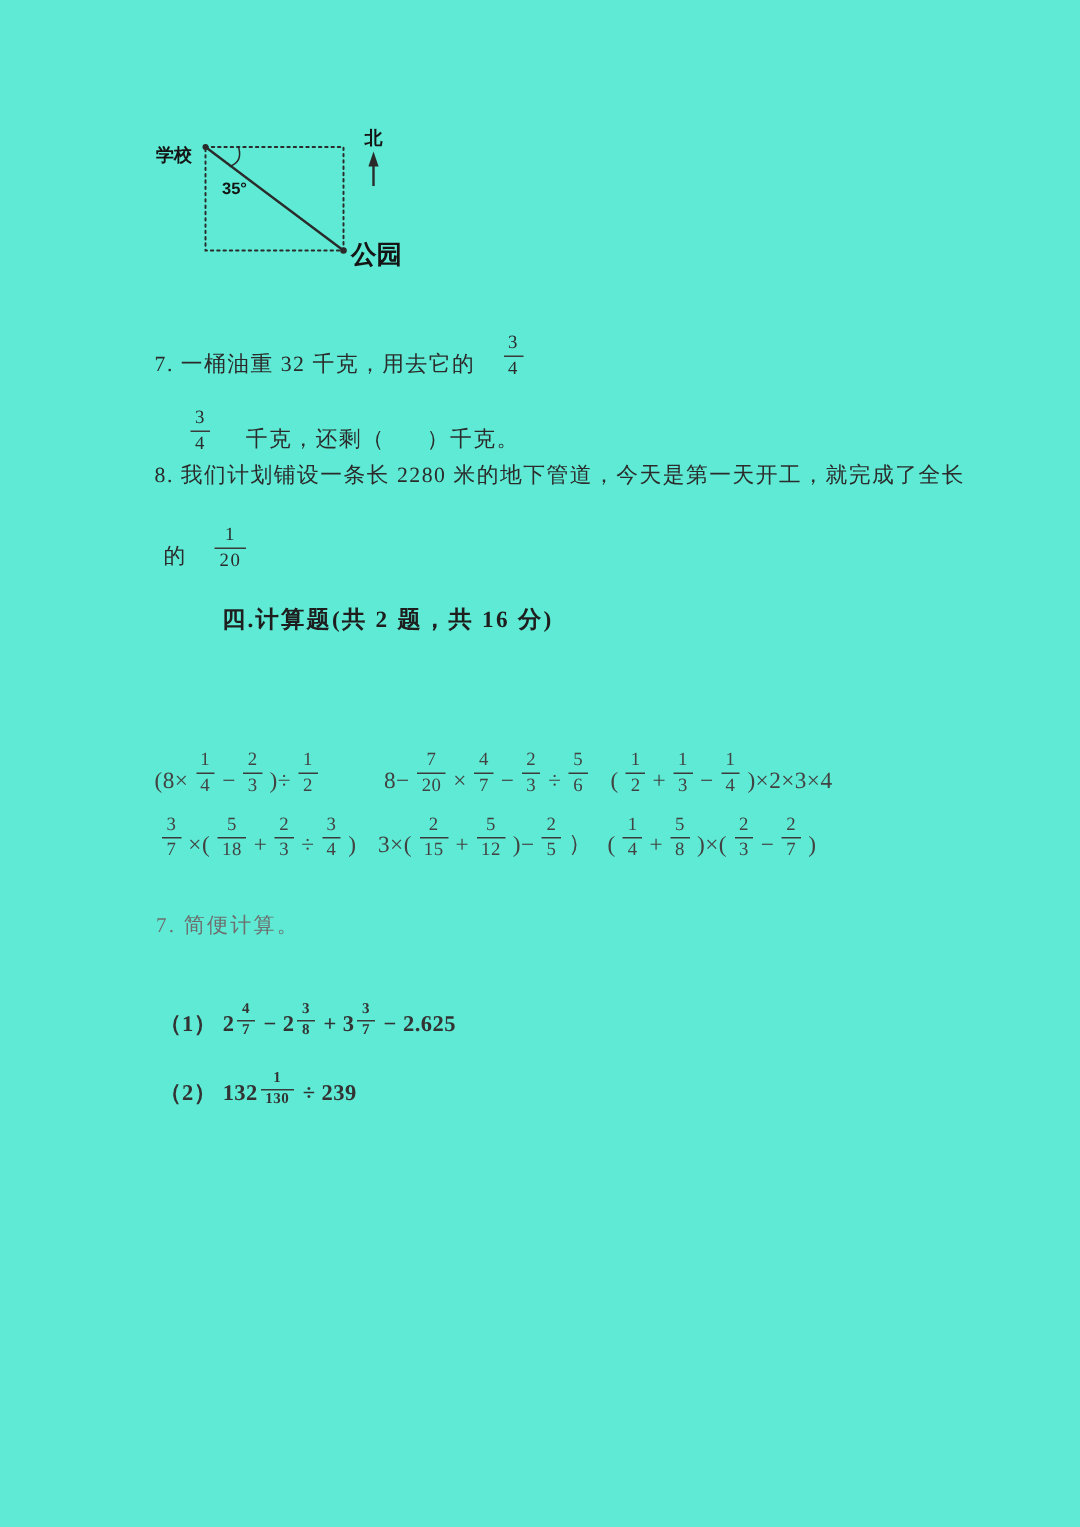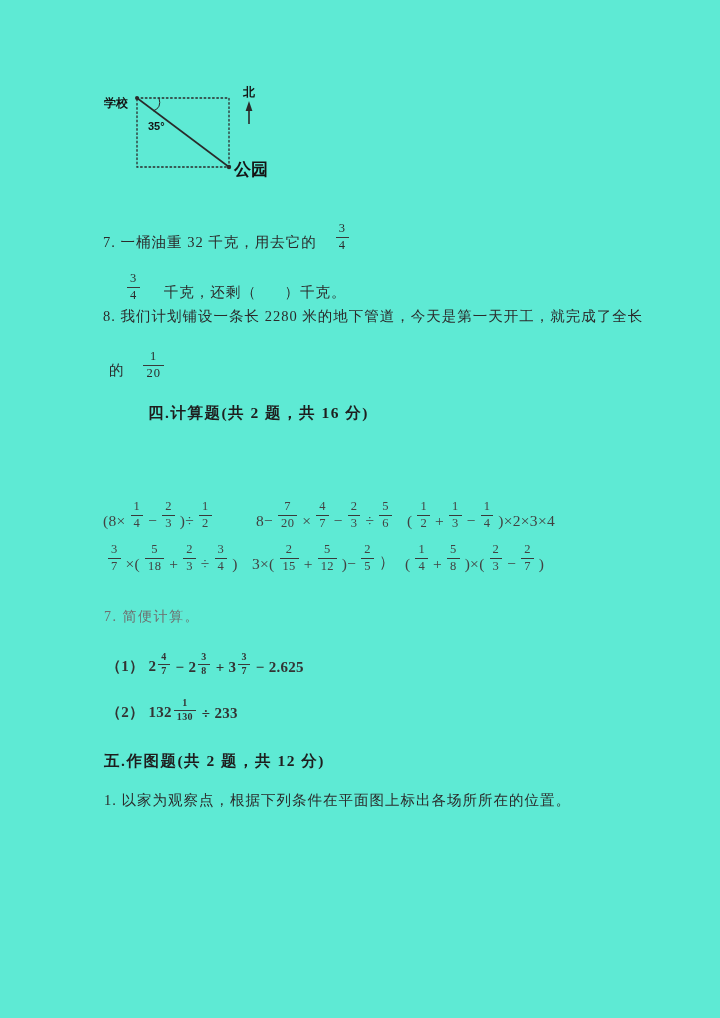--- a/index.html
+++ b/index.html
@@ -6,21 +6,21 @@
   .page {
     position:relative; width:720px; height:1018px; background:#5eead4;
     font-family:"Liberation Serif","DejaVu Serif",serif; color:#2b2b2b;
     overflow:hidden;
   }
   .line { position:absolute; display:flex; align-items:flex-end; white-space:pre;font-family:Liberation Serif, serif; }
   .q-text { font-size:14.5px; letter-spacing:1px; color:#2b2b2b; }
   .sec-title { font-weight:bold; font-size:15.5px; color:#1e1e1e; letter-spacing:1.5px; }
   .sub { font-size:14px; color:#6e6e6e; letter-spacing:1.5px; }
   .expr { font-size:15.5px; color:#424242; letter-spacing:0.3px; }
-  .simplify { font-size:15px; font-weight:bold; color:#333; letter-spacing:0.3px; }
+  .simplify { font-size:15px; font-weight:bold; color:#333; letter-spacing:0.3px;margin-top:16px; }
   .frac { display:inline-flex; flex-direction:column; align-items:center;
           margin:0 5px; line-height:1.08; font-size:12.5px; text-align:center; }
   .frac .num { padding:0 3px 1px 3px; }
   .frac .den { padding:1px 3px 0 3px; border-top:1px solid #3a3a3a; }
   .frac.sm { font-size:10px; margin:0 2px; font-weight:bold; line-height:1.05; }
   .frac.sm .den { border-top-width:1px; }
   .dlabel { position:absolute; font-family:"Liberation Sans","DejaVu Sans",sans-serif;
             font-weight:bold; color:#141414; white-space:nowrap; }
   svg .ink { stroke:#2a2a2a; fill:none; }
 </style>
@@ -66,22 +66,16 @@
   <div class="line expr" style="left:407px;top:486px;height:44px;"><span>(</span><span class="frac"><span class="num">1</span><span class="den">2</span></span><span>+</span><span class="frac"><span class="num">1</span><span class="den">3</span></span><span>−</span><span class="frac"><span class="num">1</span><span class="den">4</span></span><span>)×2×3×4</span></div>
   <div class="line expr" style="left:103px;top:529px;height:44px;"><span class="frac"><span class="num">3</span><span class="den">7</span></span><span>×(</span><span class="frac"><span class="num">5</span><span class="den">18</span></span><span>+</span><span class="frac"><span class="num">2</span><span class="den">3</span></span><span>÷</span><span class="frac"><span class="num">3</span><span class="den">4</span></span><span>)</span></div>
   <div class="line expr" style="left:252px;top:529px;height:44px;"><span>3×(</span><span class="frac"><span class="num">2</span><span class="den">15</span></span><span>+</span><span class="frac"><span class="num">5</span><span class="den">12</span></span><span>)−</span><span class="frac"><span class="num">2</span><span class="den">5</span></span><span>）</span></div>
   <div class="line expr" style="left:405px;top:529px;height:44px;"><span>(</span><span class="frac"><span class="num">1</span><span class="den">4</span></span><span>+</span><span class="frac"><span class="num">5</span><span class="den">8</span></span><span>)×(</span><span class="frac"><span class="num">2</span><span class="den">3</span></span><span>−</span><span class="frac"><span class="num">2</span><span class="den">7</span></span><span>)</span></div>
 
   <div class="line sub" style="left:104px;top:604px;height:22px;">
     <span>7. 简便计算。</span>
   </div>
 
   <div class="line simplify" style="left:106px;top:642px;height:34px;"><span>（1） 2</span><span class="frac sm"><span class="num">4</span><span class="den">7</span></span><span> − 2</span><span class="frac sm"><span class="num">3</span><span class="den">8</span></span><span> + 3</span><span class="frac sm"><span class="num">3</span><span class="den">7</span></span><span> − 2.625</span></div>
-  <div class="line simplify" style="left:106px;top:688px;height:34px;"><span>（2） 132</span><span class="frac sm"><span class="num">1</span><span class="den">130</span></span><span> ÷ 233</span></div>
+  <div class="line simplify" style="left:106px;top:688px;height:34px;"><span>（2） 132</span><span class="frac sm"><span class="num">1</span><span class="den">130</span></span><span> ÷ 239</span></div>
 
-  <div class="line sec-title" style="left:104px;top:750px;height:22px;">
-    <span>五.作图题(共 2 题，共 12 分)</span>
-  </div>
-  <div class="line q-text" style="left:104px;top:788px;height:22px;">
-    <span>1. 以家为观察点，根据下列条件在平面图上标出各场所所在的位置。</span>
-  </div>
 
 </div>
 
 </body></html>

